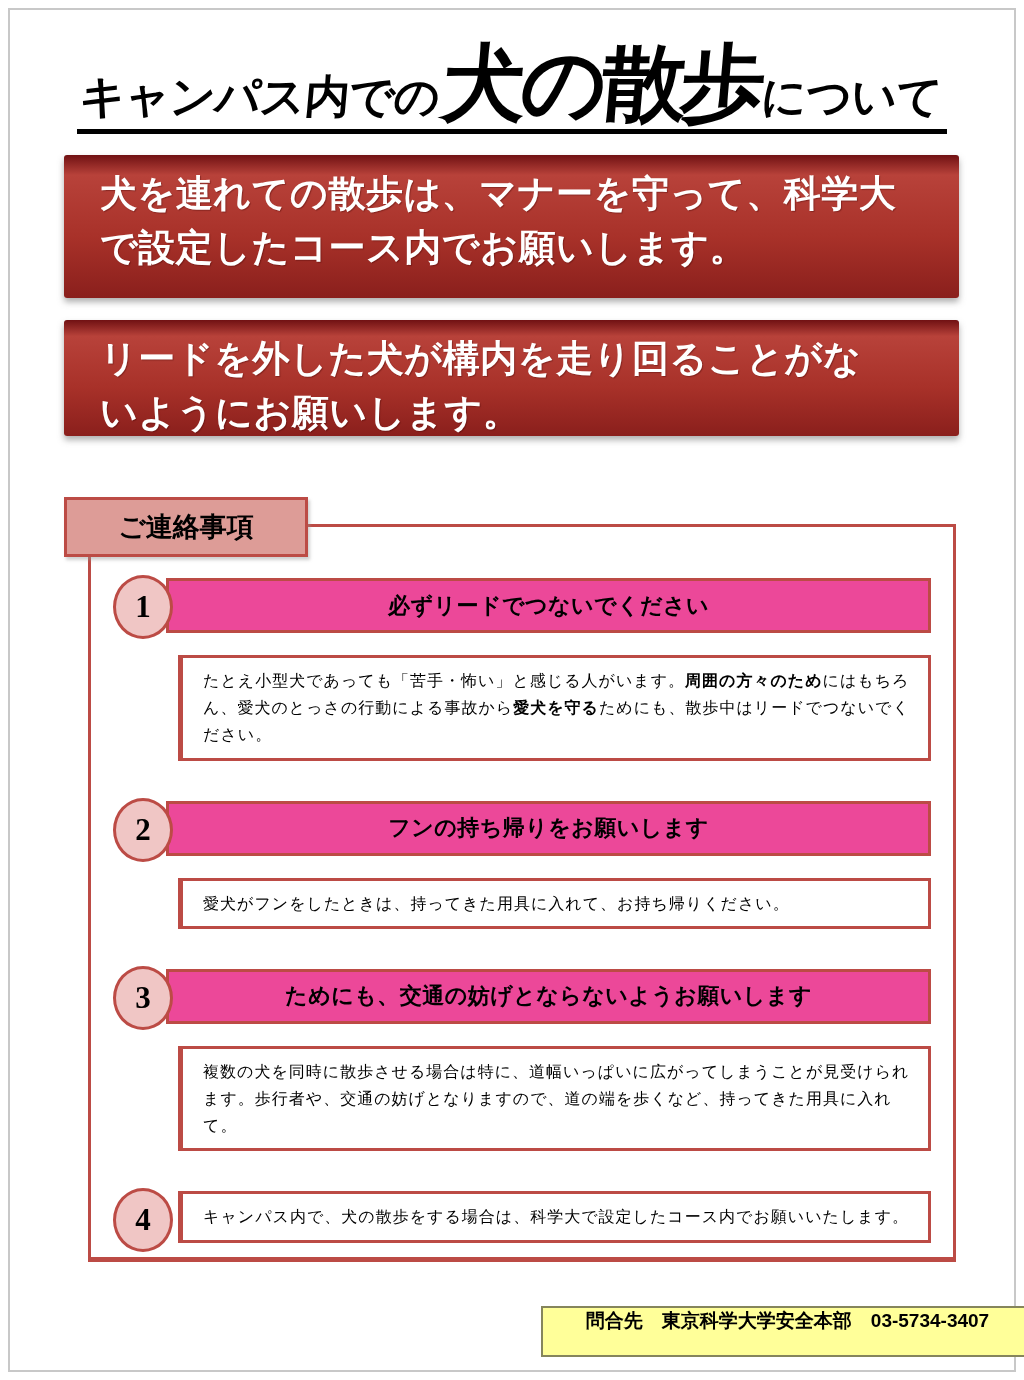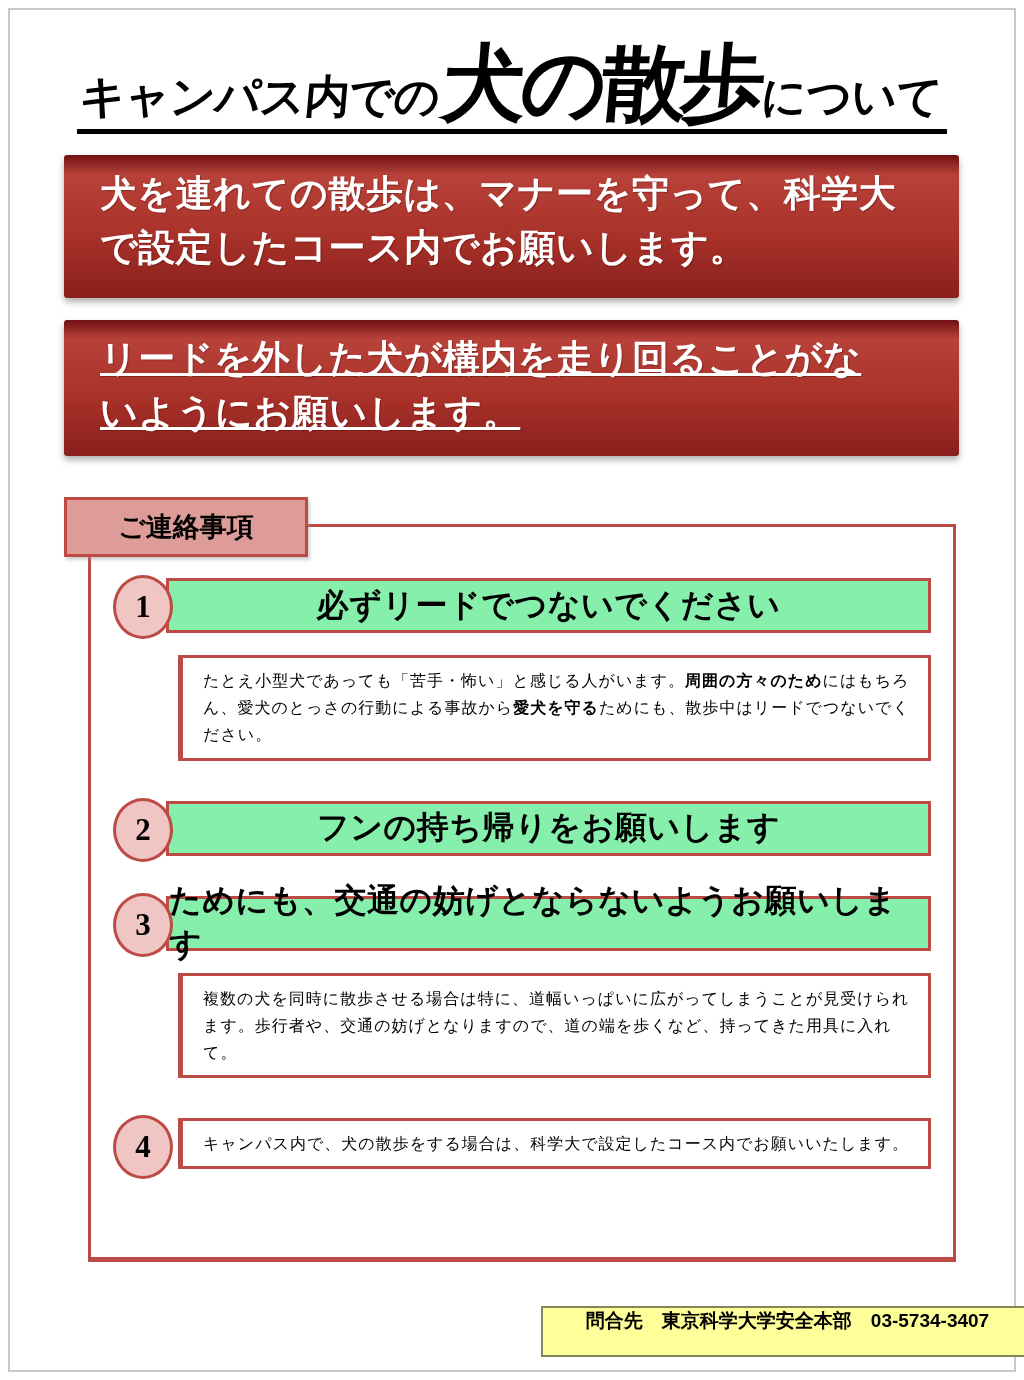--- a/index.html
+++ b/index.html
@@ -26,21 +26,21 @@
     padding:12px 6px 0 36px; white-space:pre-line; border-radius:3px;
     background:linear-gradient(180deg,
       var(--banner-top,#701113) 0%,
       var(--banner-mid,#b8423a) 14%,
       var(--banner-mid2,#a83129) 58%,
       var(--banner-bottom,#8a1f1c) 100%);
     box-shadow:0 4px 6px rgba(110,110,110,.55);
     text-shadow:1px 1px 1px rgba(60,0,0,.35);
   }
   #banner1{top:155px; height:143px;}
-  #banner2{top:320px; height:136px;text-decoration:underline;}
+  #banner2{top:320px; height:116px;}
 
   
   .notice-label{
     position:absolute; left:64px; top:497px; width:244px; height:60px;
     background:var(--label-pink,#dd9c97); border:3px solid var(--accent-red,#bc4b45);
     box-sizing:border-box; display:flex; align-items:center; justify-content:center;
     font-size:27px; font-weight:bold; z-index:3;
     box-shadow:2px 3px 3px rgba(150,150,150,.45);
   }
   .notice-container{
@@ -52,23 +52,23 @@
   .item{position:relative; margin:0 0 40px 0;}
   .num-circle{
     position:absolute; left:22px; top:-3px; width:54px; height:58px; z-index:2;
     border:3px solid var(--accent-red,#bc4b45); border-radius:50%;
     background:var(--circle-pink,#f0c6c5);
     display:flex; align-items:center; justify-content:center;
     font-family:"Liberation Serif", serif; font-size:31px; font-weight:600;
   }
   .item-header{
     margin-left:75px; width:765px; height:55px; box-sizing:border-box;
-    border:3px solid var(--accent-red,#bc4b45); background:#86efac;
+    border:3px solid var(--accent-red,#bc4b45); background:#ec4899;
     display:flex; align-items:center; justify-content:center;
-    font-size:32px; font-weight:bold; letter-spacing:.5px;
+    font-size:22px; font-weight:bold; letter-spacing:.5px;
   }
   .item-body{
     margin-left:87px; margin-top:22px; width:753px; box-sizing:border-box;
     border:3px solid var(--accent-red,#bc4b45); border-left-width:5px; background:#fff;
     padding:9px 18px 9px 20px;
     font-family:"Liberation Serif", serif; font-size:16px; line-height:1.7; letter-spacing:1px;
   }
   .item-body .b{font-weight:bold;}
 
   
@@ -104,20 +104,21 @@
   <div class="notice-container">
     <div class="items">
         <div class="item">
           <div class="num-circle">1</div>
           <div class="item-header">必ずリードでつないでください</div>
           <div class="item-body"><span>たとえ小型犬であっても「苦手・怖い」と感じる人がいます。</span><span class="b">周囲の方々のため</span><span>にはもちろん、愛犬のとっさの行動による事故から</span><span class="b">愛犬を守る</span><span>ためにも、散歩中はリードでつないでください。</span></div>
         </div>
         <div class="item">
           <div class="num-circle">2</div>
           <div class="item-header">フンの持ち帰りをお願いします</div>
+          <div class="item-body"><span>愛犬がフンをしたときは、持ってきた用具に入れて、お持ち帰りください。</span></div>
         </div>
         <div class="item">
           <div class="num-circle">3</div>
           <div class="item-header">ためにも、交通の妨げとならないようお願いします</div>
           <div class="item-body"><span>複数の犬を同時に散歩させる場合は特に、道幅いっぱいに広がってしまうことが見受けられます。歩行者や、交通の妨げとなりますので、道の端を歩くなど、持ってきた用具に入れて。</span></div>
         </div>
         <div class="item">
           <div class="num-circle">4</div>
           <div class="item-body"><span>キャンパス内で、犬の散歩をする場合は、科学大で設定したコース内でお願いいたします。</span></div>
         </div>

